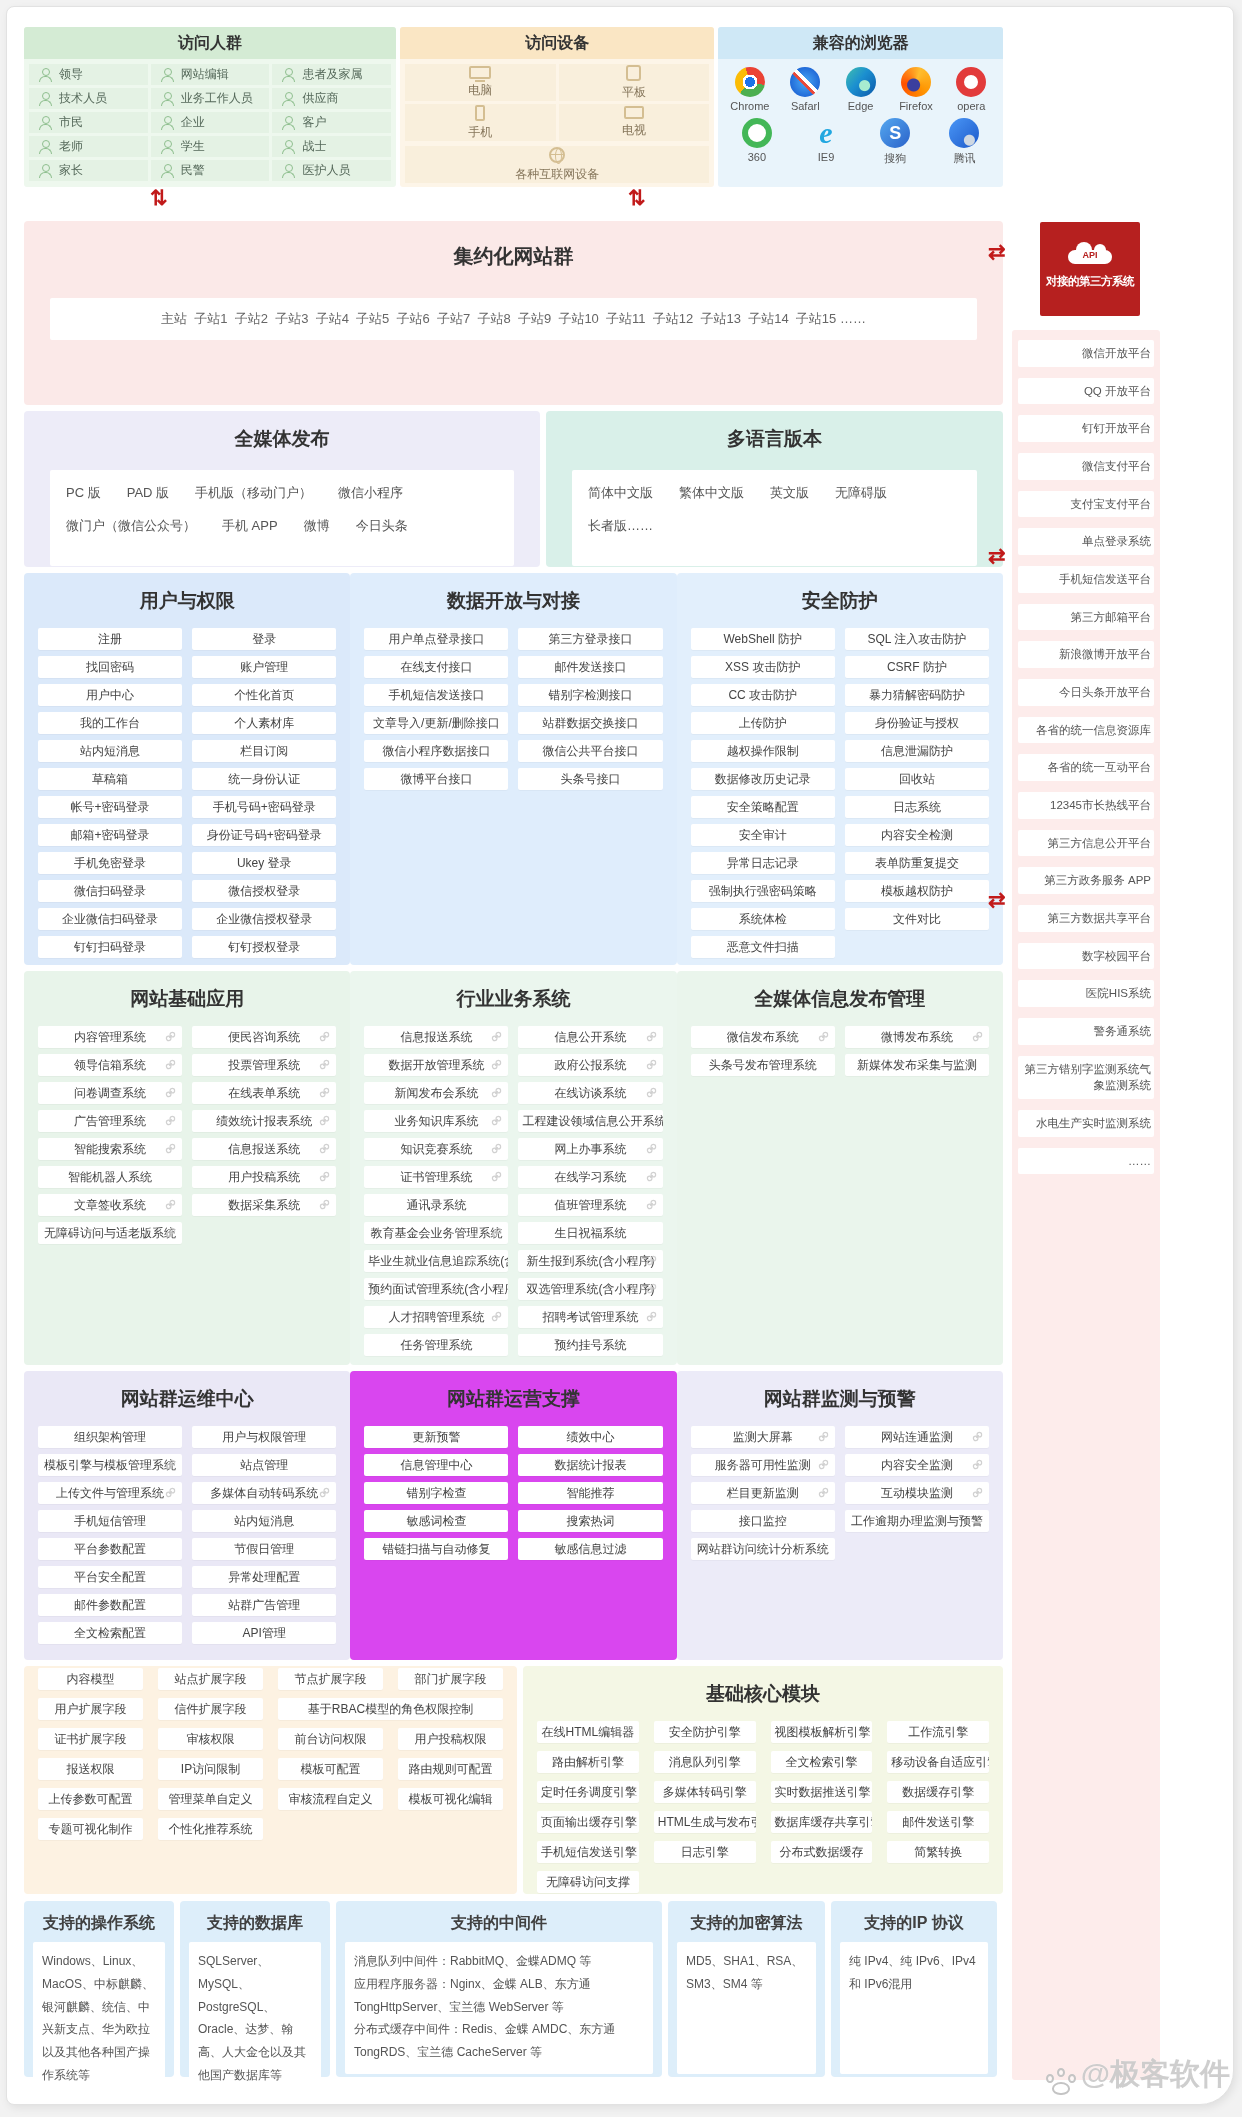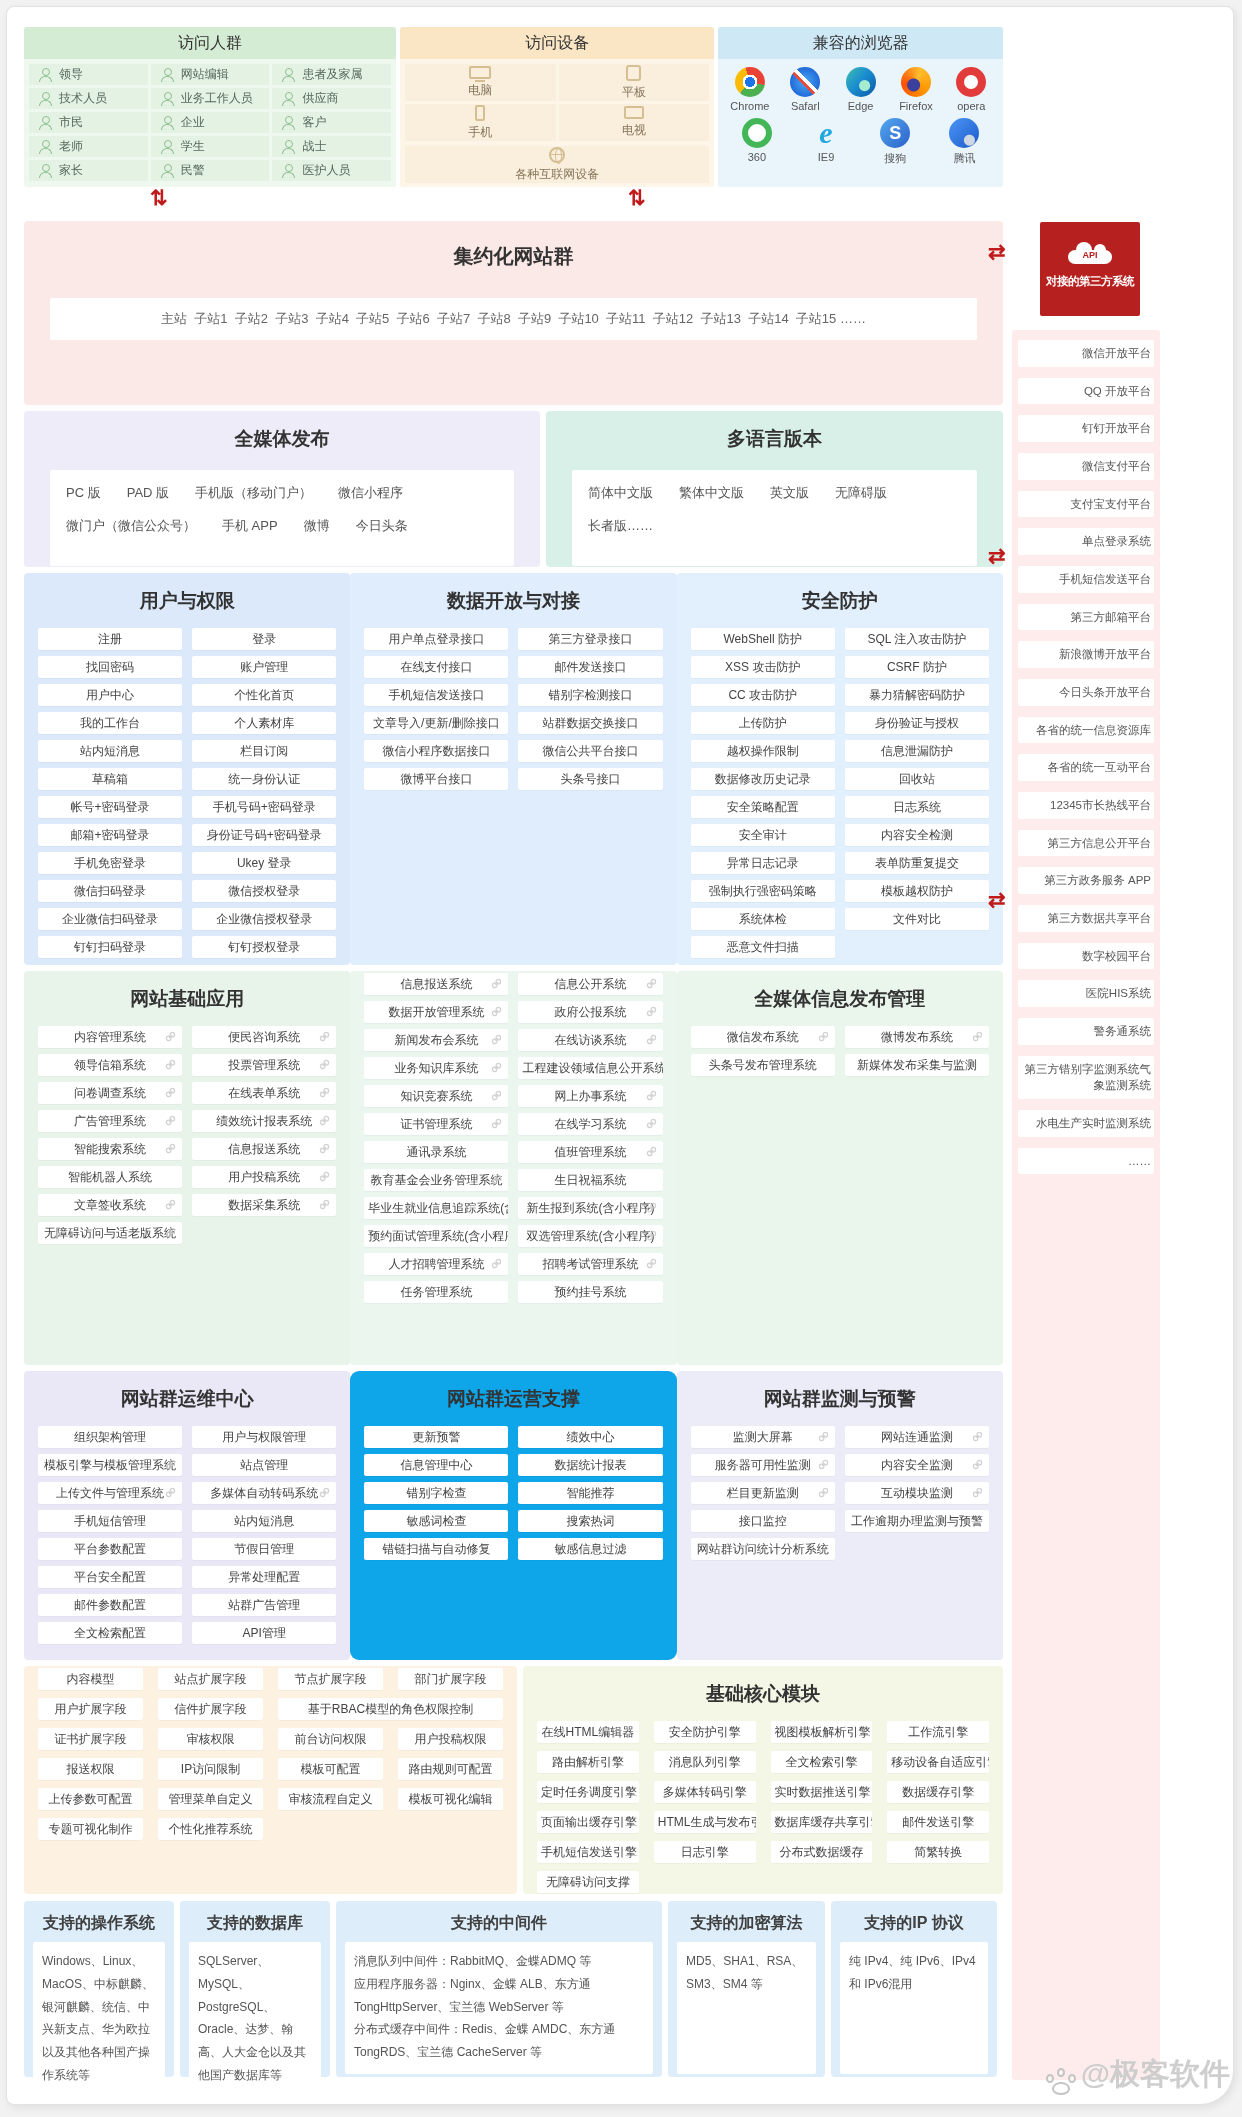--- a/index.html
+++ b/index.html
@@ -5,21 +5,21 @@
   html,body{margin:0;padding:0;background:#f2f2f2;font-family:"Liberation Sans",sans-serif;}
   .page{position:relative;width:1242px;height:2117px;overflow:hidden;}
   .card{position:absolute;left:6px;top:6px;right:8px;bottom:12px;background:#fff;
         border:1px solid #e2e2e2;border-radius:8px 8px 34px 8px;box-shadow:2px 3px 8px rgba(0,0,0,.08);}
   .main{position:absolute;left:24px;top:27px;width:979px;}
   .sec{border-radius:4px;overflow:hidden;box-sizing:border-box;}
   .sec-title{text-align:center;font-size:19px;font-weight:bold;color:#333;padding:15px 0 12px;}
   
   .top-row{display:flex;gap:4px;height:160px;margin-bottom:4px;}
   .tp{border-radius:3px;overflow:hidden;}
-  .tp-h{height:32px;line-height:32px;text-align:center;font-weight:normal;font-size:16px;color:#333;}
+  .tp-h{height:32px;line-height:32px;text-align:center;font-weight:bold;font-size:16px;color:#333;}
   .p-visitors{width:392px;background:#eef8ee;}
   .p-visitors .tp-h{background:#d4ebd4;}
   .p-devices{width:331px;background:#fdf5e8;}
   .p-devices .tp-h{background:#fae6c4;}
   .p-browsers{width:300px;background:#e9f4fb;}
   .p-browsers .tp-h{background:#cfe8f6;}
   .v-grid{display:grid;grid-template-columns:1fr 1fr 1fr;gap:3px;padding:5px;}
   .v-cell{background:#e4f2e4;height:21px;display:flex;align-items:center;gap:6px;padding-left:9px;
           font-size:12px;color:#55695a;white-space:nowrap;overflow:hidden;}
   .picon{width:15px;height:14px;position:relative;flex:0 0 15px;}
@@ -77,21 +77,21 @@
   .row3 .sec{flex:1;}
   .h392{height:392px;} .h394{height:394px;} .h289{height:289px;}
   .grid2{display:grid;grid-template-columns:1fr 1fr;gap:6px 10px;padding:2px 14px 0;align-content:start;}
   .grid4{display:grid;grid-template-columns:1fr 1fr 1fr 1fr;gap:8px 15px;padding:2px 14px 0;align-content:start;}
   .pill{background:#fff;height:22px;line-height:22px;font-size:12px;color:#444;text-align:center;border-radius:2px;
         position:relative;white-space:nowrap;overflow:hidden;padding:0 4px;box-shadow:0 1px 1px rgba(0,0,0,.03);}
   .pill.wide{grid-column:span 2;}
   .link-ic{position:absolute;right:6px;top:5px;line-height:0;opacity:.85;}
   .bg-users{background:#dbe9fa;} .bg-dataopen{background:#dfedfc;} .bg-security{background:#e2effc;}
   .bg-webbase{background:#e8f4ea;} .bg-industry{background:#ebf6ee;} .bg-mediamgmt{background:#eaf5ec;}
-  .bg-ops{background:#eae8f6;} .bg-operation{background:#0ea5e9;border-radius:9px;} .bg-monitor{background:#ecebf8;}
+  .bg-ops{background:#eae8f6;} .bg-operation{background:#d946ef;} .bg-monitor{background:#ecebf8;}
   
   .wide-row{display:flex;gap:6px;height:228px;margin-bottom:7px;}
   .p-ext{width:493px;background:#fdf2e2;}
   .p-core{width:480px;background:#f4f7e5;}
   
   .bottom-row{display:flex;gap:6px;height:176px;}
   .bbox{background:#ddeefa;border-radius:4px;box-sizing:border-box;padding:6px 9px;}
   .bb1{width:150px;} .bb2{width:150px;} .bb3{width:326px;} .bb4{width:157px;} .bb5{width:166px;}
   .bbox-title{text-align:center;font-weight:bold;font-size:16px;color:#404040;padding:6px 0 8px;}
   .binner{background:#fff;min-height:116px;padding:8px 9px;font-size:12px;color:#555;line-height:1.9;border-radius:2px;}
@@ -459,20 +459,21 @@
             <div class="pill"><span>无障碍访问与适老版系统</span><span class="link-ic"><svg width="11" height="11" viewBox="0 0 12 12">
                   <g fill="none" stroke="#c9c9c9" stroke-width="1.3">
                     <circle cx="4" cy="8" r="2.5"></circle>
                     <circle cx="8" cy="4" r="2.5"></circle>
                     <path d="M4.6 7.4 L7.4 4.6"></path>
                   </g>
                 </svg></span></div>
           </div>
       </section>
       <section class="sec h394 bg-industry">
+        <div class="sec-title">行业业务系统</div>
         <div class="grid2">
             <div class="pill"><span>信息报送系统</span><span class="link-ic"><svg width="11" height="11" viewBox="0 0 12 12">
                   <g fill="none" stroke="#c9c9c9" stroke-width="1.3">
                     <circle cx="4" cy="8" r="2.5"></circle>
                     <circle cx="8" cy="4" r="2.5"></circle>
                     <path d="M4.6 7.4 L7.4 4.6"></path>
                   </g>
                 </svg></span></div>
             <div class="pill"><span>信息公开系统</span><span class="link-ic"><svg width="11" height="11" viewBox="0 0 12 12">
                   <g fill="none" stroke="#c9c9c9" stroke-width="1.3">

